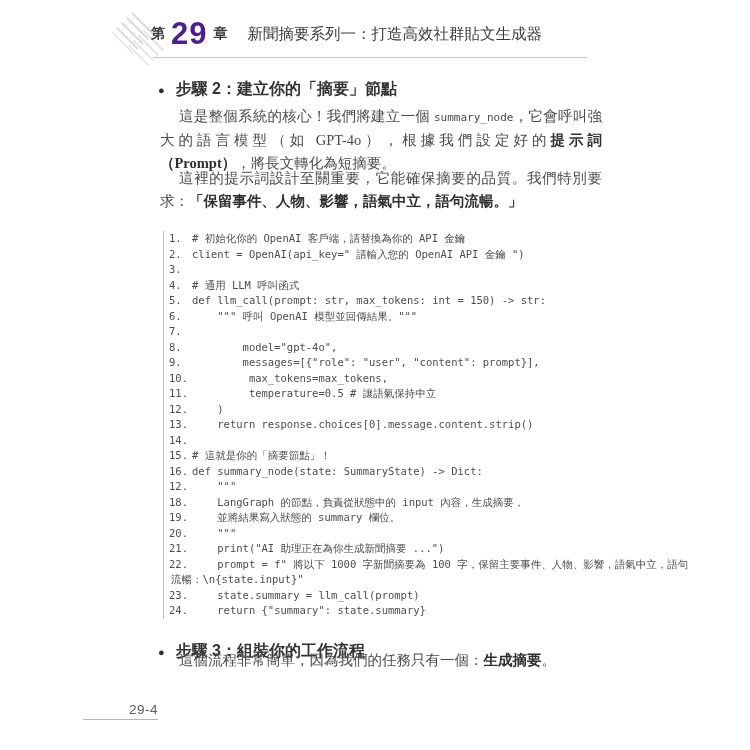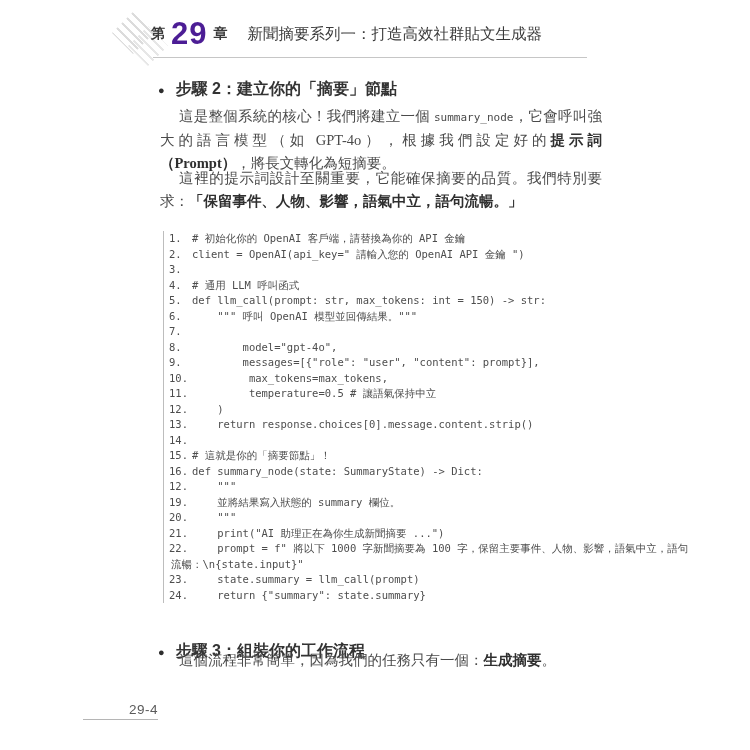--- a/index.html
+++ b/index.html
@@ -115,20 +115,21 @@
       <div class="code-line"><span class="code-num">8.</span><span class="code-text">        model="gpt-4o",</span></div>
       <div class="code-line"><span class="code-num">9.</span><span class="code-text">        messages=[{"role": "user", "content": prompt}],</span></div>
       <div class="code-line"><span class="code-num">10.</span><span class="code-text">         max_tokens=max_tokens,</span></div>
       <div class="code-line"><span class="code-num">11.</span><span class="code-text">         temperature=0.5 # 讓語氣保持中立</span></div>
       <div class="code-line"><span class="code-num">12.</span><span class="code-text">    )</span></div>
       <div class="code-line"><span class="code-num">13.</span><span class="code-text">    return response.choices[0].message.content.strip()</span></div>
       <div class="code-line"><span class="code-num">14.</span><span class="code-text"></span></div>
       <div class="code-line"><span class="code-num">15.</span><span class="code-text"># 這就是你的「摘要節點」！</span></div>
       <div class="code-line"><span class="code-num">16.</span><span class="code-text">def summary_node(state: SummaryState) -&gt; Dict:</span></div>
       <div class="code-line"><span class="code-num">12.</span><span class="code-text">    """</span></div>
+      <div class="code-line"><span class="code-num">18.</span><span class="code-text">    LangGraph 的節點，負責從狀態中的 input 內容，生成摘要，</span></div>
       <div class="code-line"><span class="code-num">19.</span><span class="code-text">    並將結果寫入狀態的 summary 欄位。</span></div>
       <div class="code-line"><span class="code-num">20.</span><span class="code-text">    """</span></div>
       <div class="code-line"><span class="code-num">21.</span><span class="code-text">    print("AI 助理正在為你生成新聞摘要 ...")</span></div>
       <div class="code-line"><span class="code-num">22.</span><span class="code-text">    prompt = f" 將以下 1000 字新聞摘要為 100 字，保留主要事件、人物、影響，語氣中立，語句</span></div>
       <div class="code-line cont"><span class="code-text">流暢：\n{state.input}"</span></div>
       <div class="code-line"><span class="code-num">23.</span><span class="code-text">    state.summary = llm_call(prompt)</span></div>
       <div class="code-line"><span class="code-num">24.</span><span class="code-text">    return {"summary": state.summary}</span></div>
     </div>
 
   <div class="step-heading s3">

